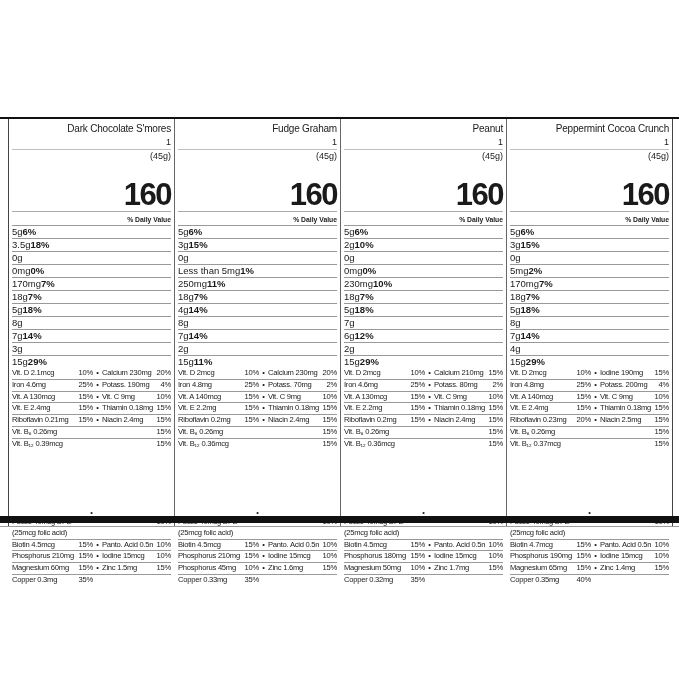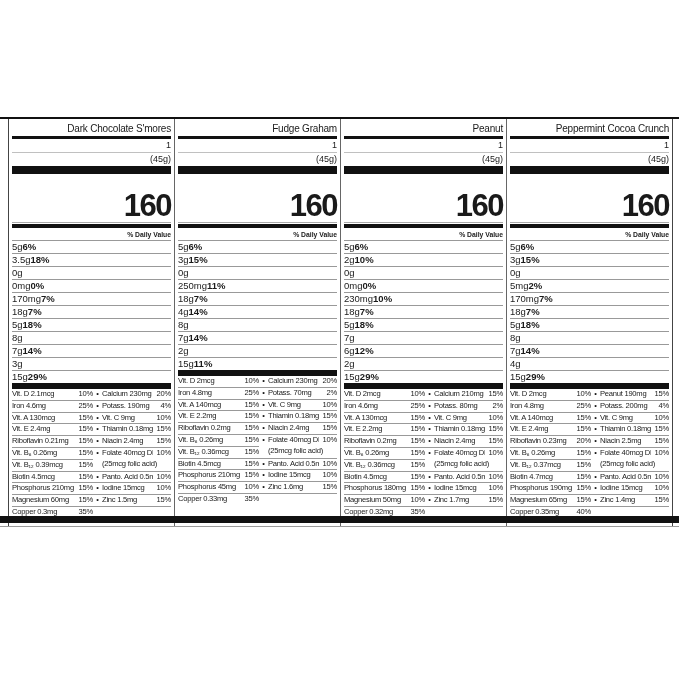--- a/index.html
+++ b/index.html
@@ -28,21 +28,21 @@
   .nrow .dv{font-weight:bold;}
   .micro{font-size:7.6px;letter-spacing:-0.25px;}
   .mrow,.fline,.fline2{display:flex;line-height:10.8px;white-space:nowrap;}
   .mrow{border-bottom:1px solid #999;}
   .mrow.last{border-bottom:none;}
   .mname{flex:0 0 64px;overflow:hidden;}
   .mdv{flex:0 0 17px;text-align:right;}
   .mbul{flex:0 0 9px;text-align:center;}
   .mname2{flex:1 1 auto;overflow:hidden;}
   .mdv2{flex:0 0 18px;text-align:right;}
-  .fblock{display:flex;border-bottom:1px solid #999;}
+  .fblock{display:flex;border-bottom:1px solid #999;flex-direction:column;}
   .fleft{flex:0 0 81px;}
   .fline{border-bottom:0;}
   .fline-b{border-bottom:1px solid #999;}
   .fl-name{flex:1 1 auto;overflow:hidden;}
   .fl-dv{flex:0 0 17px;text-align:right;}
   .fr-name{flex:1 1 auto;overflow:hidden;}
   .fr-dv{flex:0 0 18px;text-align:right;}
   .fright{flex:1 1 auto;min-width:0;}
 </style>
 </head>
@@ -208,20 +208,24 @@
         </div>
         <div class="nrow">
           <div class="amt">3g</div>
           <div class="dv">15%</div>
         </div>
         <div class="nrow">
           <div class="amt">0g</div>
           <div class="dv"></div>
         </div>
         <div class="nrow">
+          <div class="amt">Less than 5mg</div>
+          <div class="dv">1%</div>
+        </div>
+        <div class="nrow">
           <div class="amt">250mg</div>
           <div class="dv">11%</div>
         </div>
         <div class="nrow">
           <div class="amt">18g</div>
           <div class="dv">7%</div>
         </div>
         <div class="nrow">
           <div class="amt">4g</div>
           <div class="dv">14%</div>
@@ -525,21 +529,21 @@
         <div class="nrow">
           <div class="amt">15g</div>
           <div class="dv">29%</div>
         </div>
         <div class="bar bar6"></div>
         <div class="micro">
           <div class="mrow">
             <div class="mname">Vit. D 2mcg</div>
             <div class="mdv">10%</div>
             <div class="mbul">•</div>
-            <div class="mname2">Peanut 190mg</div>
+            <div class="mname2">Iodine 190mg</div>
             <div class="mdv2">15%</div>
           </div>
           <div class="mrow">
             <div class="mname">Iron 4.8mg</div>
             <div class="mdv">25%</div>
             <div class="mbul">•</div>
             <div class="mname2">Potass. 200mg</div>
             <div class="mdv2">4%</div>
           </div>
           <div class="mrow">

